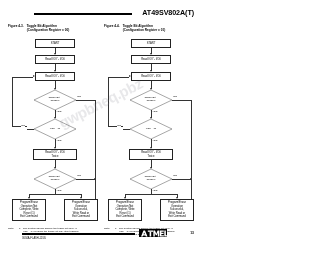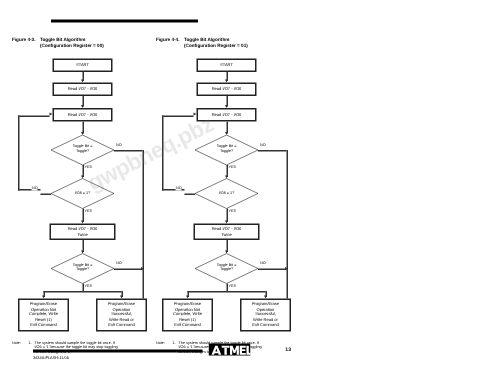--- a/index.html
+++ b/index.html
@@ -227,20 +227,21 @@
     pointer-events: none;
     z-index: 9;
     letter-spacing: -0.4px;
   }
 </style>
 </head>
 <body>
 
 <div class="header">
   <div class="header-rule"></div>
+  <div class="header-title">AT49SV802A(T)</div>
 </div>
 
 <div class="columns">
 
   <div class="col col-left">
 
     <div class="fig-caption">
       <span class="fig-num">Figure 4-3.</span>
       <span class="fig-title">Toggle Bit Algorithm
 (Configuration Register = 00)</span>

